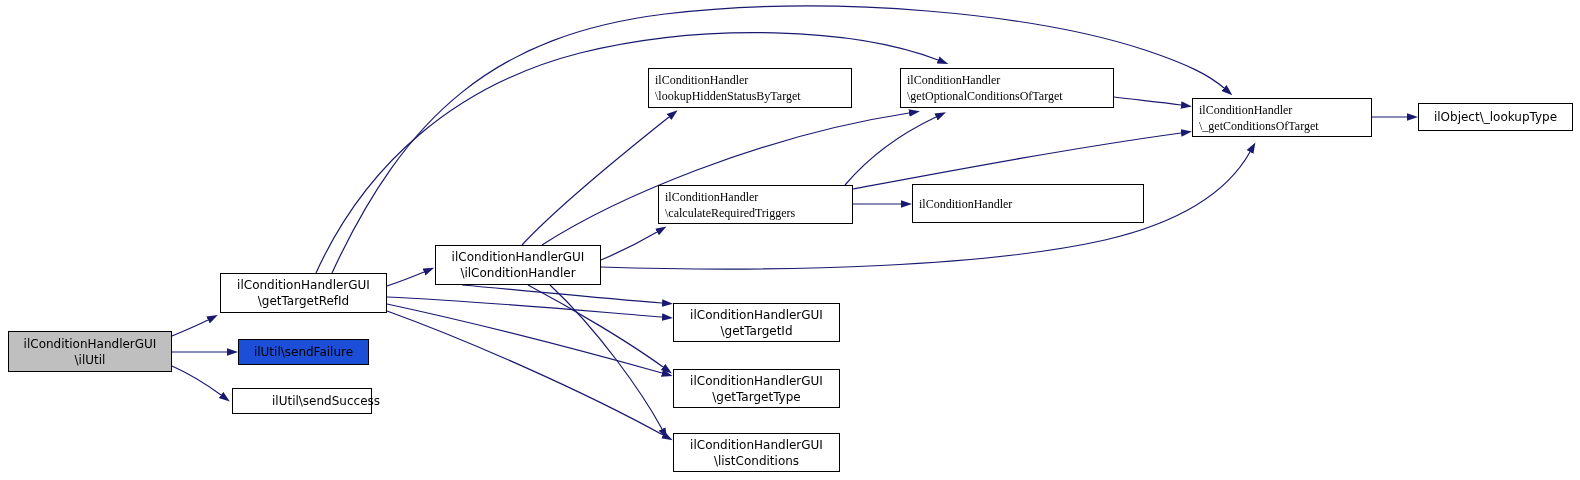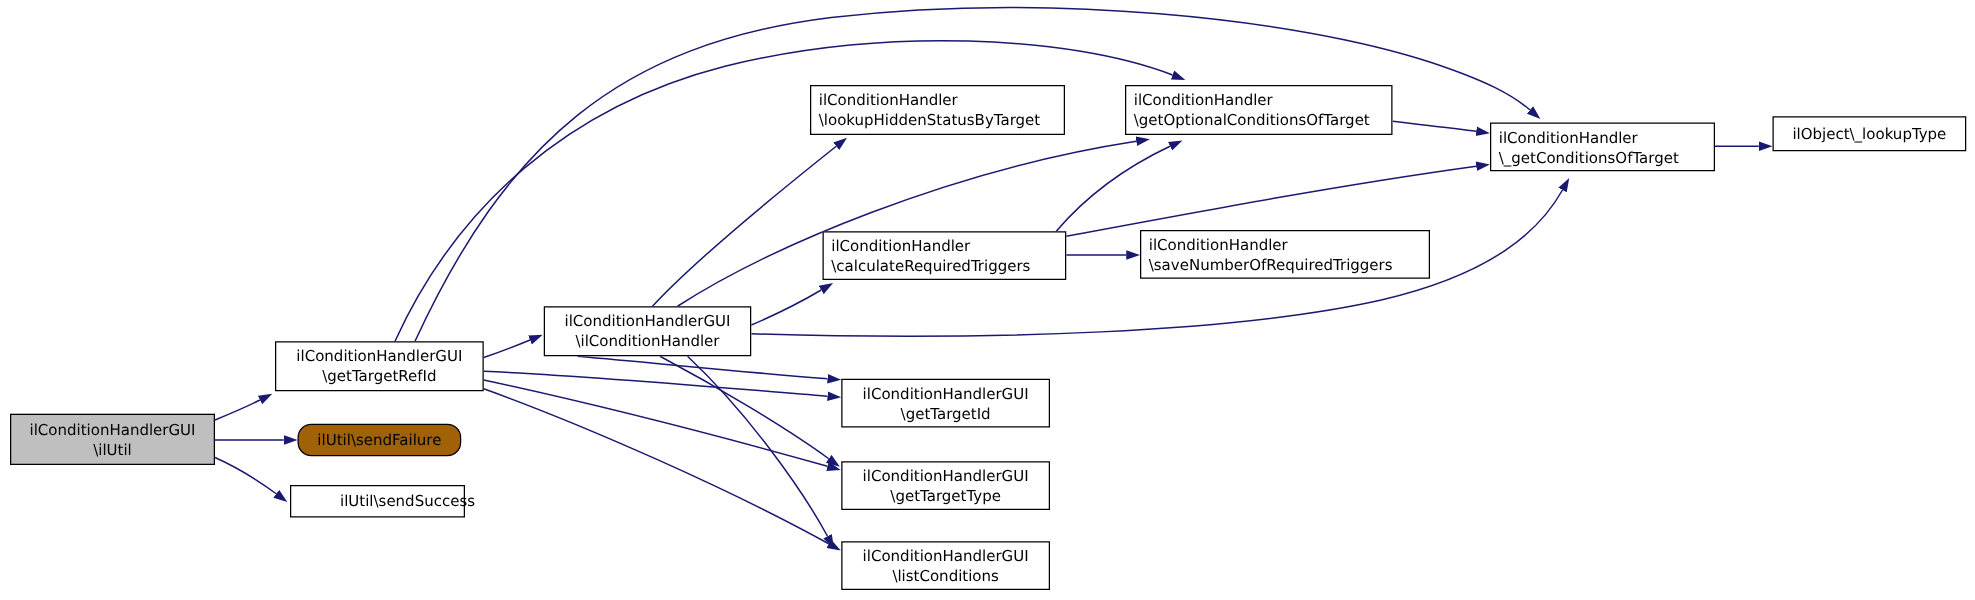--- a/index.html
+++ b/index.html
@@ -32,20 +32,21 @@
     font-size: 12px;
     line-height: 16px;
     color: #000000;
     white-space: nowrap;
     cursor: pointer;
   }
   .node.align-left {
     align-items: flex-start;
     padding-left: 6px;
     padding-right: 4px;
+    font-family: Liberation Serif, serif;
   }
   .node.root { cursor: default; }
   .node .line { display: block; }
 </style>
 </head>
 <body>
 
 <div id="canvas" style="width: 1580px; height: 480px; background: rgb(255, 255, 255);">
   <svg id="edges" xmlns="http://www.w3.org/2000/svg" width="1580" height="480" viewBox="0 0 1580 480">
     <defs>
@@ -77,21 +78,21 @@
     </svg>
   <div id="nodes">
       <div class="node root" style="left: 8px; top: 331px; width: 164px; height: 41px; background: rgb(191, 191, 191); border-color: rgb(0, 0, 0);">
         <span class="line">ilConditionHandlerGUI</span>
         <span class="line">\ilUtil</span>
       </div>
       <div class="node" style="left: 220px; top: 273px; width: 167px; height: 40px; background: rgb(255, 255, 255); border-color: rgb(0, 0, 0);">
         <span class="line">ilConditionHandlerGUI</span>
         <span class="line">\getTargetRefId</span>
       </div>
-      <div class="node" style="left: 238px; top: 339px; width: 131px; height: 26px; background: #a16207; border-color: rgb(0, 0, 0); border-radius: 11px;">
+      <div class="node" style="left: 238px; top: 339px; width: 131px; height: 26px; background: #1d4ed8; border-color: rgb(0, 0, 0);">
         <span class="line">ilUtil\sendFailure</span>
       </div>
       <div class="node" style="left: 232px; top: 388px; width: 140px; height: 26px; background: rgb(255, 255, 255); border-color: rgb(0, 0, 0); padding-left: 48px;">
         <span class="line">ilUtil\sendSuccess</span>
       </div>
       <div class="node" style="left: 435px; top: 245px; width: 166px; height: 40px; background: rgb(255, 255, 255); border-color: rgb(0, 0, 0);">
         <span class="line">ilConditionHandlerGUI</span>
         <span class="line">\ilConditionHandler</span>
       </div>
       <div class="node align-left" style="left: 648px; top: 68px; width: 204px; height: 40px; background: rgb(255, 255, 255); border-color: rgb(0, 0, 0);">
@@ -101,27 +102,26 @@
       <div class="node align-left" style="left: 900px; top: 68px; width: 214px; height: 40px; background: rgb(255, 255, 255); border-color: rgb(0, 0, 0);">
         <span class="line">ilConditionHandler</span>
         <span class="line">\getOptionalConditionsOfTarget</span>
       </div>
       <div class="node align-left" style="left: 658px; top: 185px; width: 195px; height: 39px; background: rgb(255, 255, 255); border-color: rgb(0, 0, 0);">
         <span class="line">ilConditionHandler</span>
         <span class="line">\calculateRequiredTriggers</span>
       </div>
       <div class="node align-left" style="left: 912px; top: 184px; width: 232px; height: 39px; background: rgb(255, 255, 255); border-color: rgb(0, 0, 0);">
         <span class="line">ilConditionHandler</span>
-        <span class="line">\saveNumberOfRequiredTriggers</span>
       </div>
       <div class="node align-left" style="left: 1192px; top: 98px; width: 180px; height: 39px; background: rgb(255, 255, 255); border-color: rgb(0, 0, 0);">
         <span class="line">ilConditionHandler</span>
         <span class="line">\_getConditionsOfTarget</span>
       </div>
-      <div class="node" style="left: 1418px; top: 93px; width: 155px; height: 28px; background: rgb(255, 255, 255); border-color: rgb(0, 0, 0);">
+      <div class="node" style="left: 1418px; top: 103px; width: 155px; height: 28px; background: rgb(255, 255, 255); border-color: rgb(0, 0, 0);">
         <span class="line">ilObject\_lookupType</span>
       </div>
       <div class="node" style="left: 673px; top: 303px; width: 167px; height: 39px; background: rgb(255, 255, 255); border-color: rgb(0, 0, 0);">
         <span class="line">ilConditionHandlerGUI</span>
         <span class="line">\getTargetId</span>
       </div>
       <div class="node" style="left: 673px; top: 369px; width: 167px; height: 39px; background: rgb(255, 255, 255); border-color: rgb(0, 0, 0);">
         <span class="line">ilConditionHandlerGUI</span>
         <span class="line">\getTargetType</span>
       </div>

